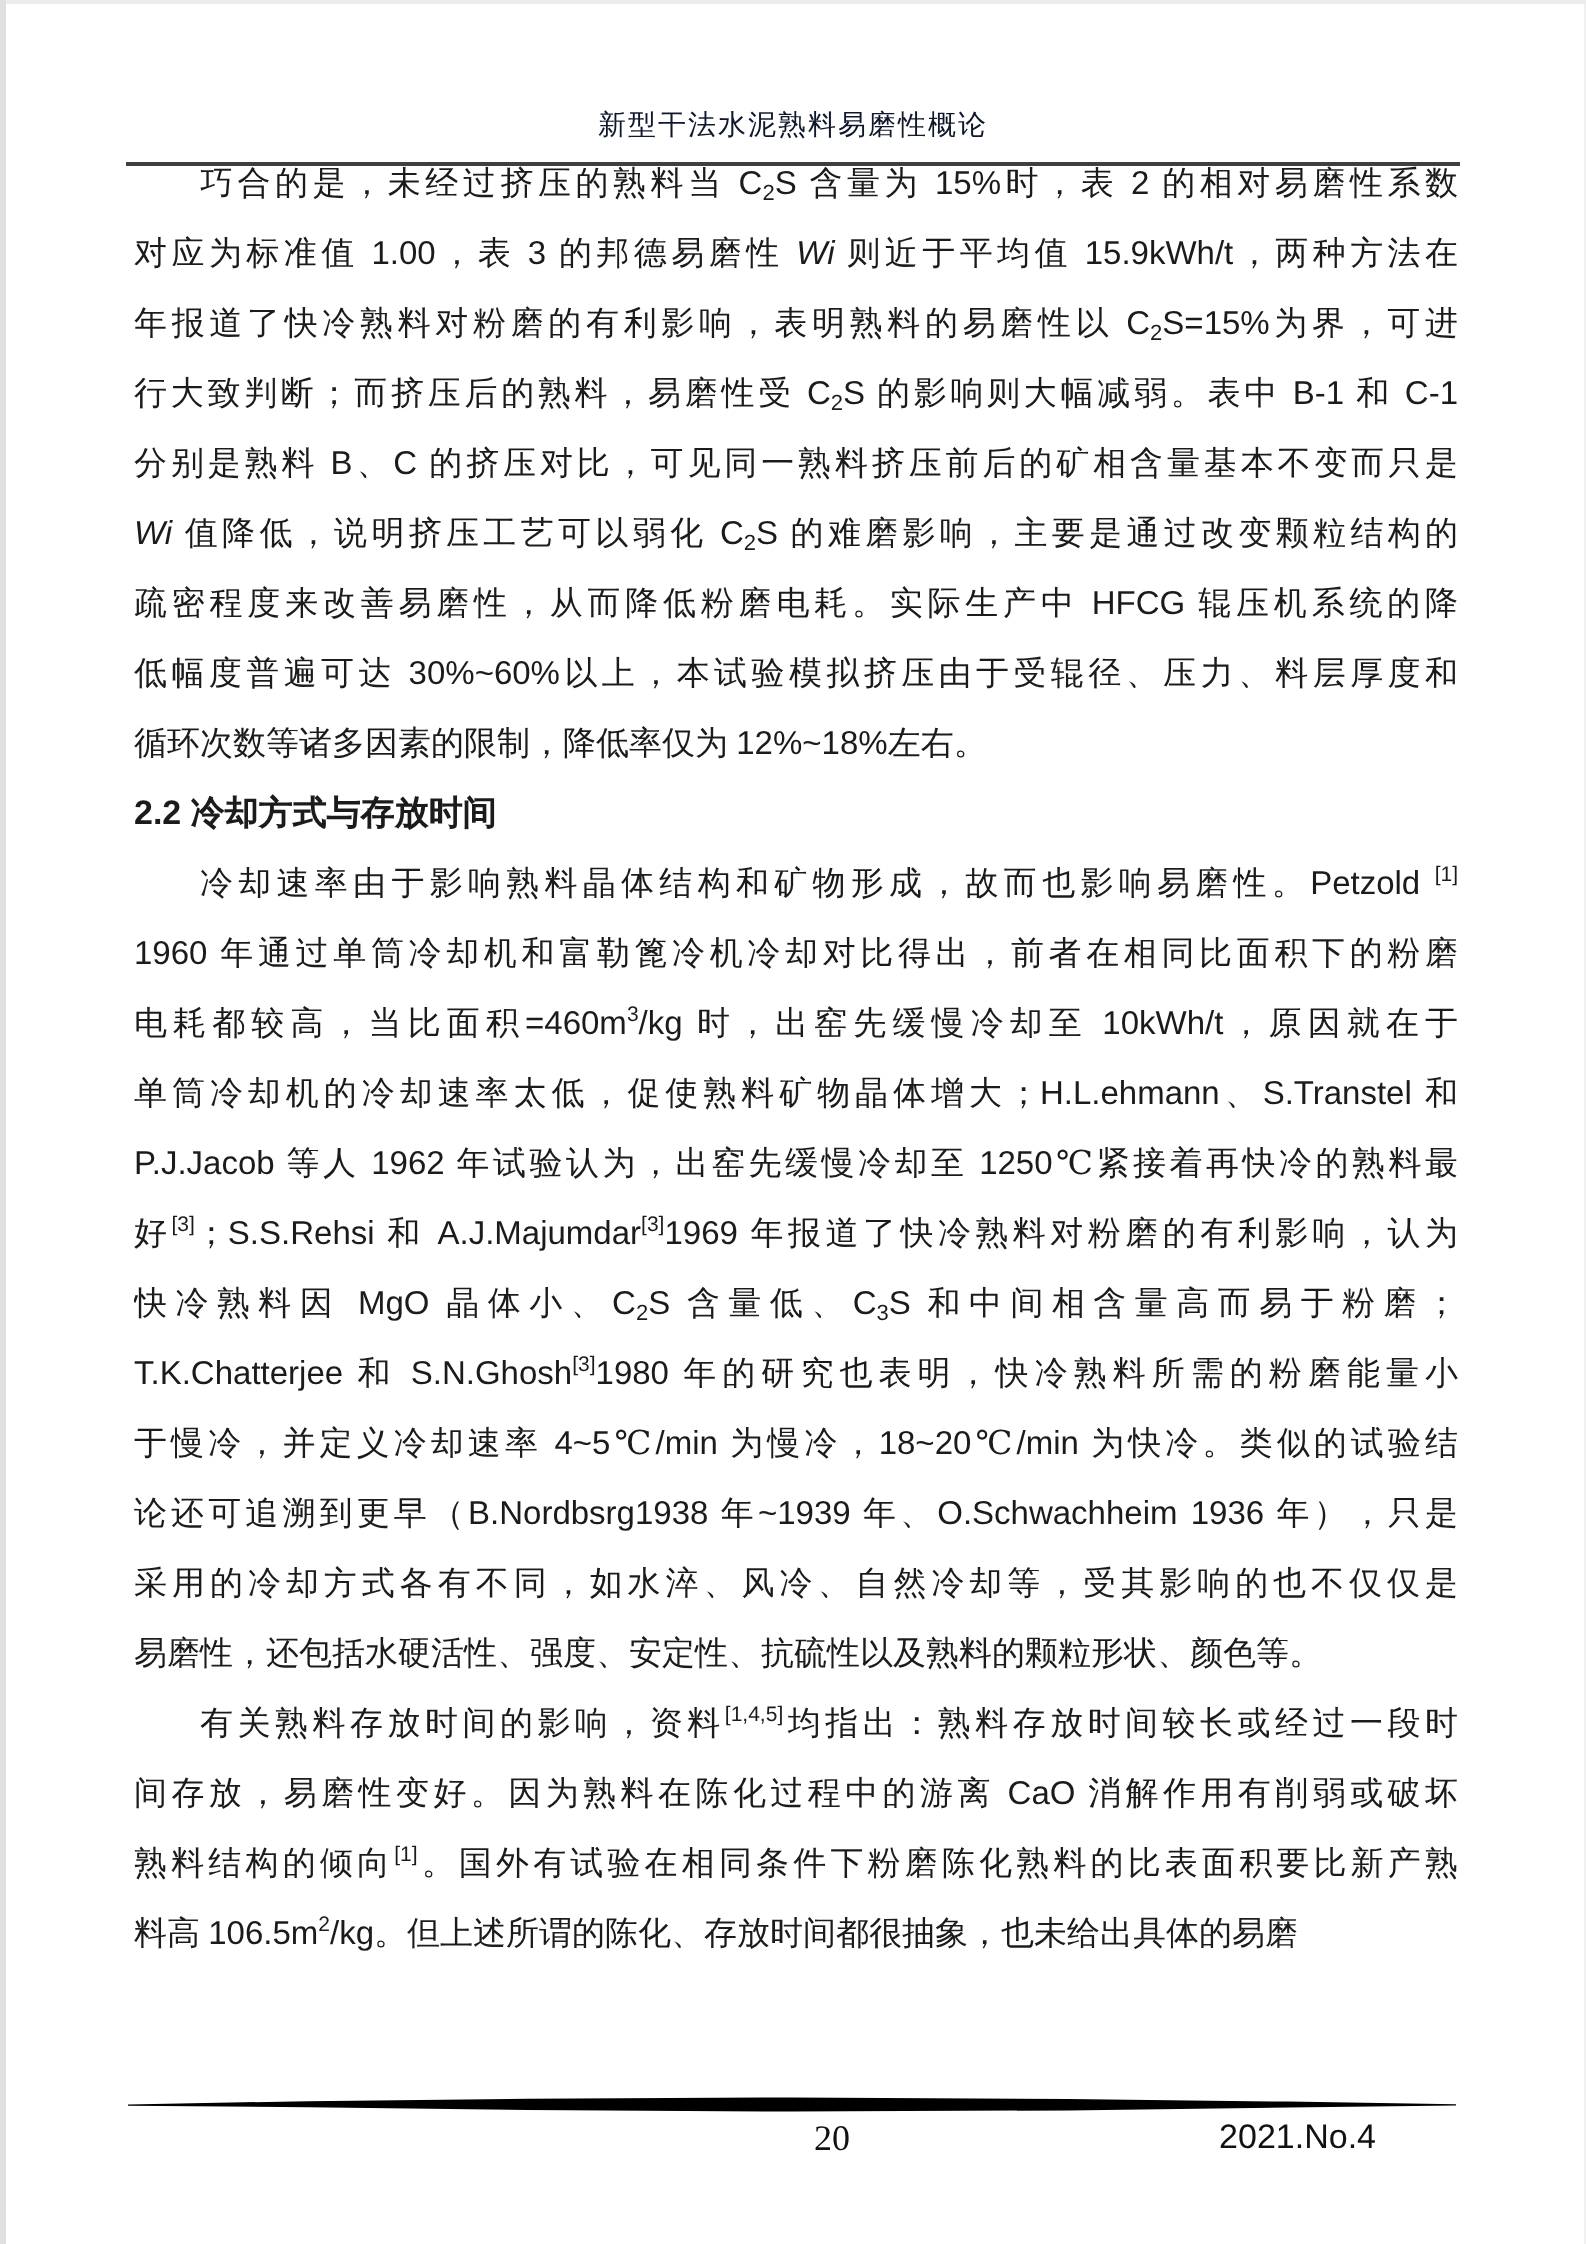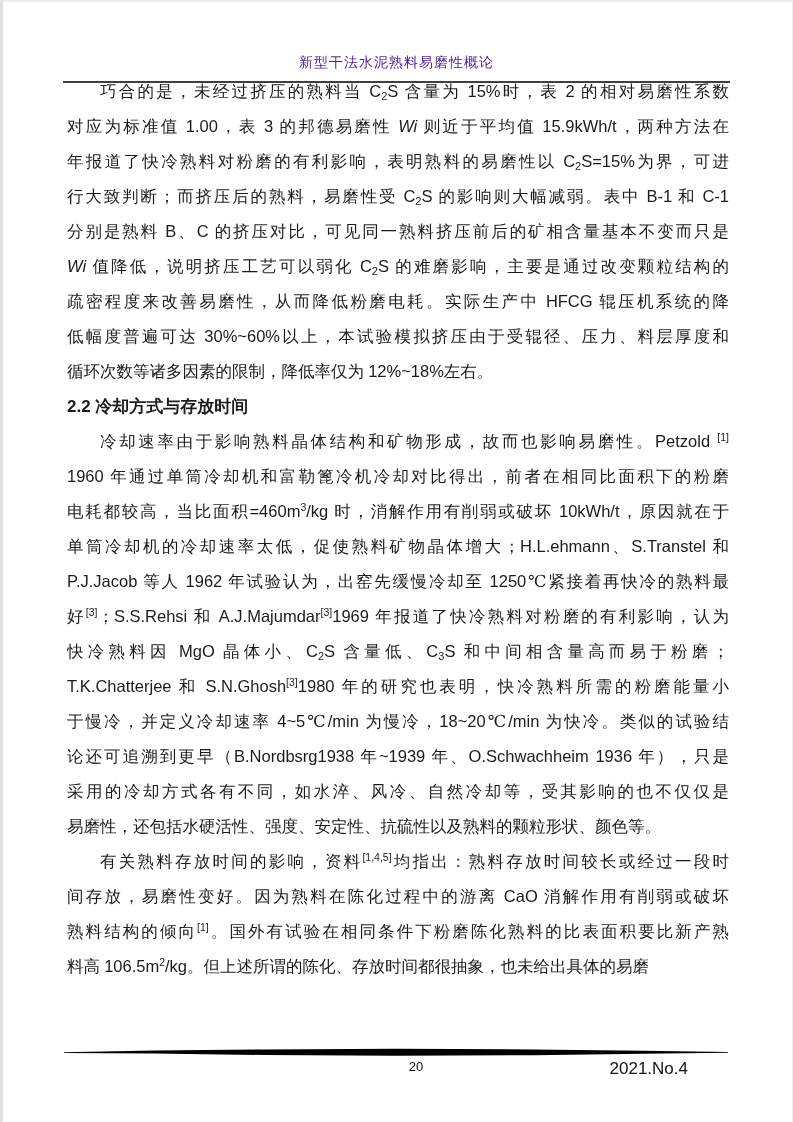--- a/index.html
+++ b/index.html
@@ -7,21 +7,21 @@
     position:relative;
     width:793px;height:1122px;
     background:#ffffff;
     color:#1b1b1b;
     font-family:"Liberation Serif","DejaVu Serif",serif;
     overflow:hidden;
     box-shadow:inset 3px 0 0 #e0e0e0, inset 0 2px 0 #ececec, inset -1px 0 0 #f0f0f0;
   }
   .header-title{
     position:absolute;top:54px;left:0;right:0;
-    text-align:center;font-size:14px;color:#4c1d95;
+    text-align:center;font-size:14px;color:#0f172a;
     letter-spacing:1px;
   }
   .header-rule{
     position:absolute;top:81px;left:63px;width:667px;height:2px;
     background:#3f3f3f;
   }
   .body-text{
     position:absolute;top:74px;left:67px;width:662px;
   }
   .line{
@@ -44,22 +44,22 @@
   }
   .sub{
     font-family:"Liberation Sans","DejaVu Sans",sans-serif;
     font-size:11px;position:relative;top:3px;line-height:0;
   }
   .footer-rule{
     position:absolute;top:1048px;left:64px;width:664px;height:8px;
   }
   .footer-page{
     position:absolute;top:1059px;left:0;right:0;
-    text-align:center;font-size:13px;color:#111;
-    font-family:Liberation Sans, sans-serif;
+    text-align:center;font-size:18px;color:#111;
+    font-family:Liberation Serif, serif;
     padding-left:39px;
   }
   .footer-issue{
     position:absolute;top:1059px;right:105px;
     font-size:17px;color:#111;
     font-family:"Liberation Sans","DejaVu Sans",sans-serif;
   }
 </style>
 </head>
 <body>
@@ -74,21 +74,21 @@
       <div class="line"><span class="cn">年报道了快冷熟料对粉磨的有利影响，表明熟料的易磨性以 </span><span class="lat">C</span><span class="sub">2</span><span class="lat">S=15%</span><span class="cn">为界，可进</span></div>
       <div class="line"><span class="cn">行大致判断；而挤压后的熟料，易磨性受 </span><span class="lat">C</span><span class="sub">2</span><span class="lat">S</span><span class="cn"> 的影响则大幅减弱。表中 </span><span class="lat">B-1</span><span class="cn"> 和 </span><span class="lat">C-1</span></div>
       <div class="line"><span class="cn">分别是熟料 </span><span class="lat">B</span><span class="cn">、</span><span class="lat">C</span><span class="cn"> 的挤压对比，可见同一熟料挤压前后的矿相含量基本不变而只是</span></div>
       <div class="line"><span class="ital">Wi</span><span class="cn"> 值降低，说明挤压工艺可以弱化 </span><span class="lat">C</span><span class="sub">2</span><span class="lat">S</span><span class="cn"> 的难磨影响，主要是通过改变颗粒结构的</span></div>
       <div class="line"><span class="cn">疏密程度来改善易磨性，从而降低粉磨电耗。实际生产中 </span><span class="lat">HFCG</span><span class="cn"> 辊压机系统的降</span></div>
       <div class="line"><span class="cn">低幅度普遍可达 </span><span class="lat">30%~60%</span><span class="cn">以上，本试验模拟挤压由于受辊径、压力、料层厚度和</span></div>
       <div class="line last"><span class="cn">循环次数等诸多因素的限制，降低率仅为 </span><span class="lat">12%~18%</span><span class="cn">左右。</span></div>
       <div class="line heading"><span class="lat">2.2 </span><span class="cn">冷却方式与存放时间</span></div>
       <div class="line first"><span class="cn">冷却速率由于影响熟料晶体结构和矿物形成，故而也影响易磨性。</span><span class="lat">Petzold </span><span class="sup">[1]</span></div>
       <div class="line"><span class="lat">1960</span><span class="cn"> 年通过单筒冷却机和富勒篦冷机冷却对比得出，前者在相同比面积下的粉磨</span></div>
-      <div class="line"><span class="cn">电耗都较高，当比面积</span><span class="lat">=460m</span><span class="sup">3</span><span class="lat">/kg</span><span class="cn"> 时，消解作用有削弱或破坏 </span><span class="lat">10kWh/t</span><span class="cn">，原因就在于</span></div>
+      <div class="line"><span class="cn">电耗都较高，当比面积</span><span class="lat">=460m</span><span class="sup">3</span><span class="lat">/kg</span><span class="cn"> 时，出窑先缓慢冷却至 </span><span class="lat">10kWh/t</span><span class="cn">，原因就在于</span></div>
       <div class="line"><span class="cn">单筒冷却机的冷却速率太低，促使熟料矿物晶体增大；</span><span class="lat">H.L.ehmann</span><span class="cn">、</span><span class="lat">S.Transtel</span><span class="cn"> 和</span></div>
       <div class="line"><span class="lat">P.J.Jacob</span><span class="cn"> 等人 </span><span class="lat">1962</span><span class="cn"> 年试验认为，出窑先缓慢冷却至 </span><span class="lat">1250</span><span class="cn">℃紧接着再快冷的熟料最</span></div>
       <div class="line"><span class="cn">好</span><span class="sup">[3]</span><span class="cn">；</span><span class="lat">S.S.Rehsi</span><span class="cn"> 和 </span><span class="lat">A.J.Majumdar</span><span class="sup">[3]</span><span class="lat">1969</span><span class="cn"> 年报道了快冷熟料对粉磨的有利影响，认为</span></div>
       <div class="line"><span class="cn">快冷熟料因 </span><span class="lat">MgO</span><span class="cn"> 晶体小、</span><span class="lat">C</span><span class="sub">2</span><span class="lat">S</span><span class="cn"> 含量低、</span><span class="lat">C</span><span class="sub">3</span><span class="lat">S</span><span class="cn"> 和中间相含量高而易于粉磨；</span></div>
       <div class="line"><span class="lat">T.K.Chatterjee</span><span class="cn"> 和 </span><span class="lat">S.N.Ghosh</span><span class="sup">[3]</span><span class="lat">1980</span><span class="cn"> 年的研究也表明，快冷熟料所需的粉磨能量小</span></div>
       <div class="line"><span class="cn">于慢冷，并定义冷却速率 </span><span class="lat">4~5</span><span class="cn">℃</span><span class="lat">/min</span><span class="cn"> 为慢冷，</span><span class="lat">18~20</span><span class="cn">℃</span><span class="lat">/min</span><span class="cn"> 为快冷。类似的试验结</span></div>
       <div class="line"><span class="cn">论还可追溯到更早（</span><span class="lat">B.Nordbsrg1938</span><span class="cn"> 年</span><span class="lat">~1939</span><span class="cn"> 年、</span><span class="lat">O.Schwachheim 1936</span><span class="cn"> 年），只是</span></div>
       <div class="line"><span class="cn">采用的冷却方式各有不同，如水淬、风冷、自然冷却等，受其影响的也不仅仅是</span></div>
       <div class="line last"><span class="cn">易磨性，还包括水硬活性、强度、安定性、抗硫性以及熟料的颗粒形状、颜色等。</span></div>
       <div class="line first"><span class="cn">有关熟料存放时间的影响，资料</span><span class="sup">[1,4,5]</span><span class="cn">均指出：熟料存放时间较长或经过一段时</span></div>

